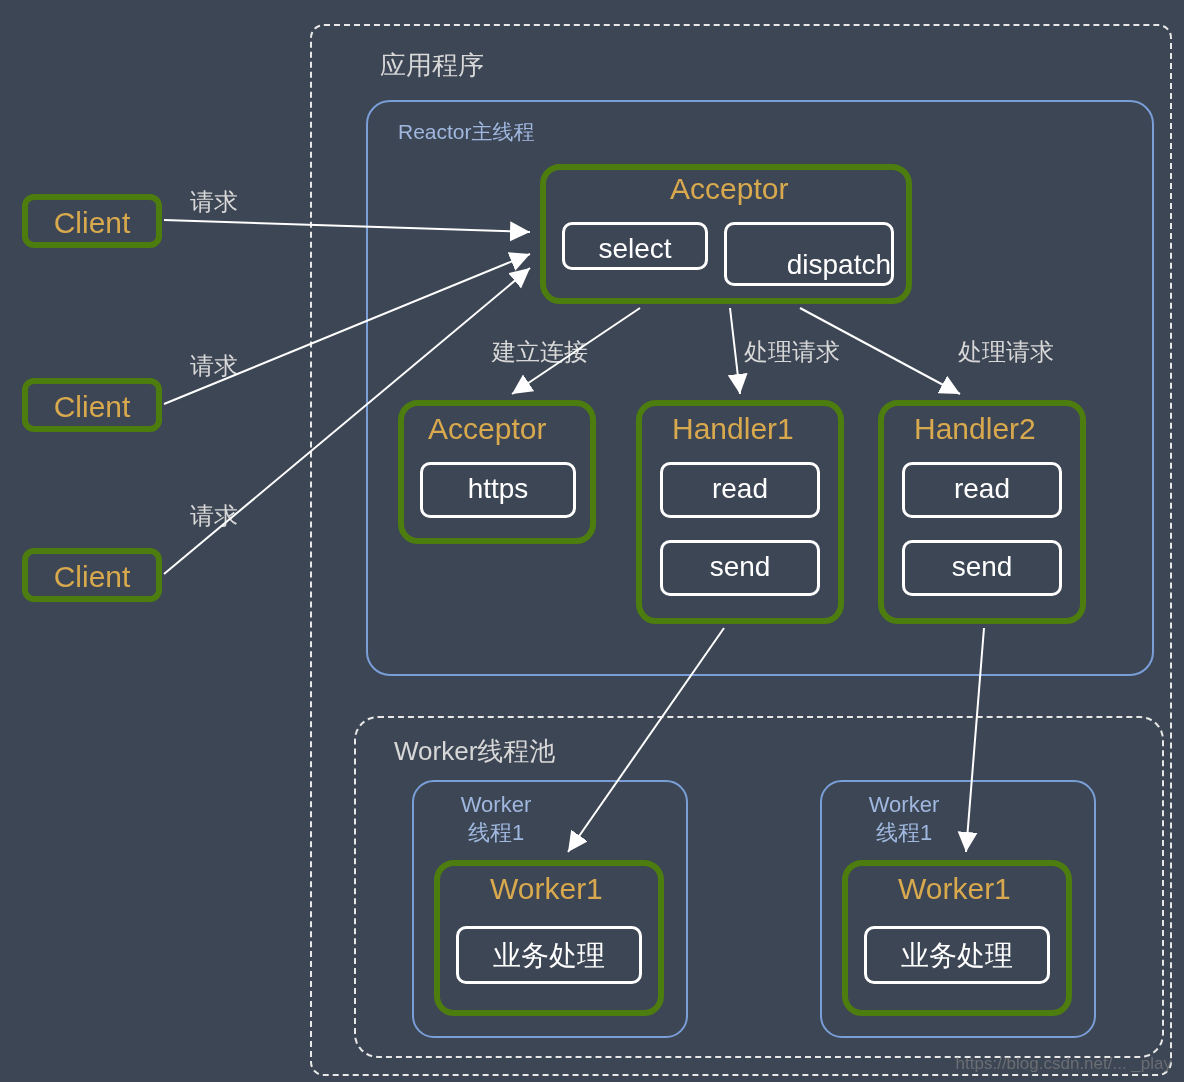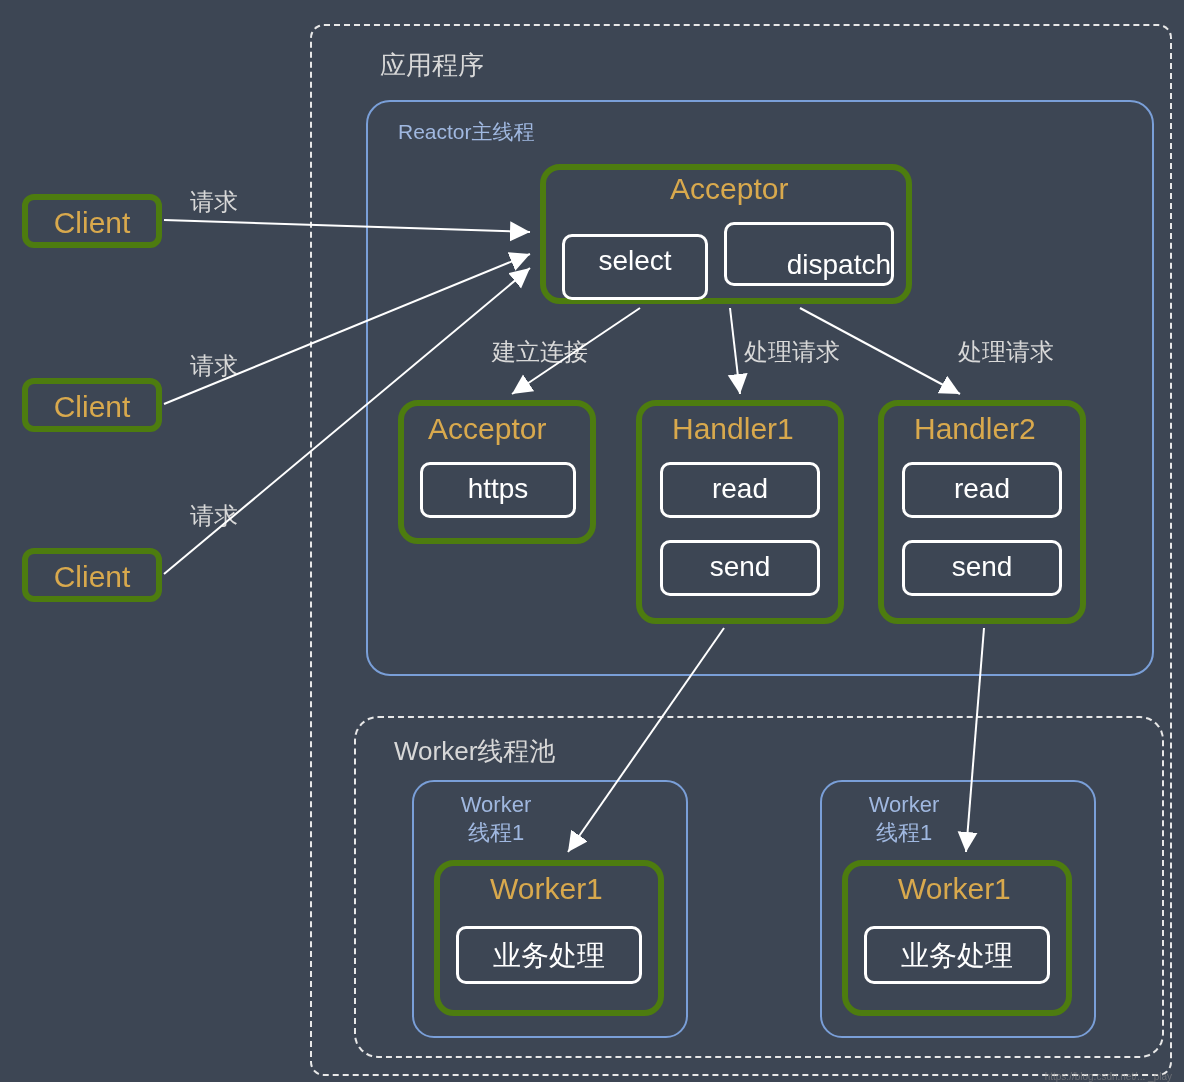--- a/index.html
+++ b/index.html
@@ -33,22 +33,22 @@
     position: absolute;
     color: #d8d8d8;
     font-size: 26px;
   }
   .orange-text { color: #d9a94d; font-size: 30px; }
   .blue-text { color: #a0b8e0; font-size: 21px; }
   .white-text { color: #ffffff; font-size: 28px; }
   .watermark {
     position: absolute;
     right: 12px;
-    bottom: 0;
-    font-size: 10px;
+    bottom: 8px;
+    font-size: 17px;
     color: #888;
     opacity: 0.6;
   }
   svg.arrows {
     position: absolute;
     left: 0; top: 0;
     width: 1184px;
     height: 1082px;
     pointer-events: none;
   }
@@ -58,21 +58,21 @@
 
 <div class="box dashed" style="left:310px; top:24px; width:862px; height:1052px;"></div>
 <div class="label" style="left:380px; top:48px;">应用程序</div>
 
 <div class="box blue-border" style="left:366px; top:100px; width:788px; height:576px; border-radius:24px;"></div>
 <div class="label blue-text" style="left:398px; top:118px;">Reactor主线程</div>
 
 <div class="box orange-border" style="left:540px; top:164px; width:372px; height:140px; border-radius:20px;"></div>
 <div class="label orange-text" style="left:670px; top:172px;">Acceptor</div>
 
-<div class="box white-border" style="left:562px; top:222px; width:146px; height:66px; text-align:center; padding-top:8px;margin-top:12px;">
+<div class="box white-border" style="left:562px; top:222px; width:146px; height:48px; text-align:center; padding-top:8px;">
   <span class="white-text">select</span>
 </div>
 
 <div class="box white-border" style="left:724px; top:222px; width:170px; height:64px; text-align:right; padding-top:24px;">
   <span class="white-text">dispatch</span>
 </div>
 
 <div class="box orange-border" style="left:398px; top:400px; width:198px; height:144px; border-radius:20px;"></div>
 <div class="label orange-text" style="left:428px; top:412px;">Acceptor</div>
 <div class="box white-border" style="left:420px; top:462px; width:156px; height:56px; text-align:center; padding-top:8px;">

